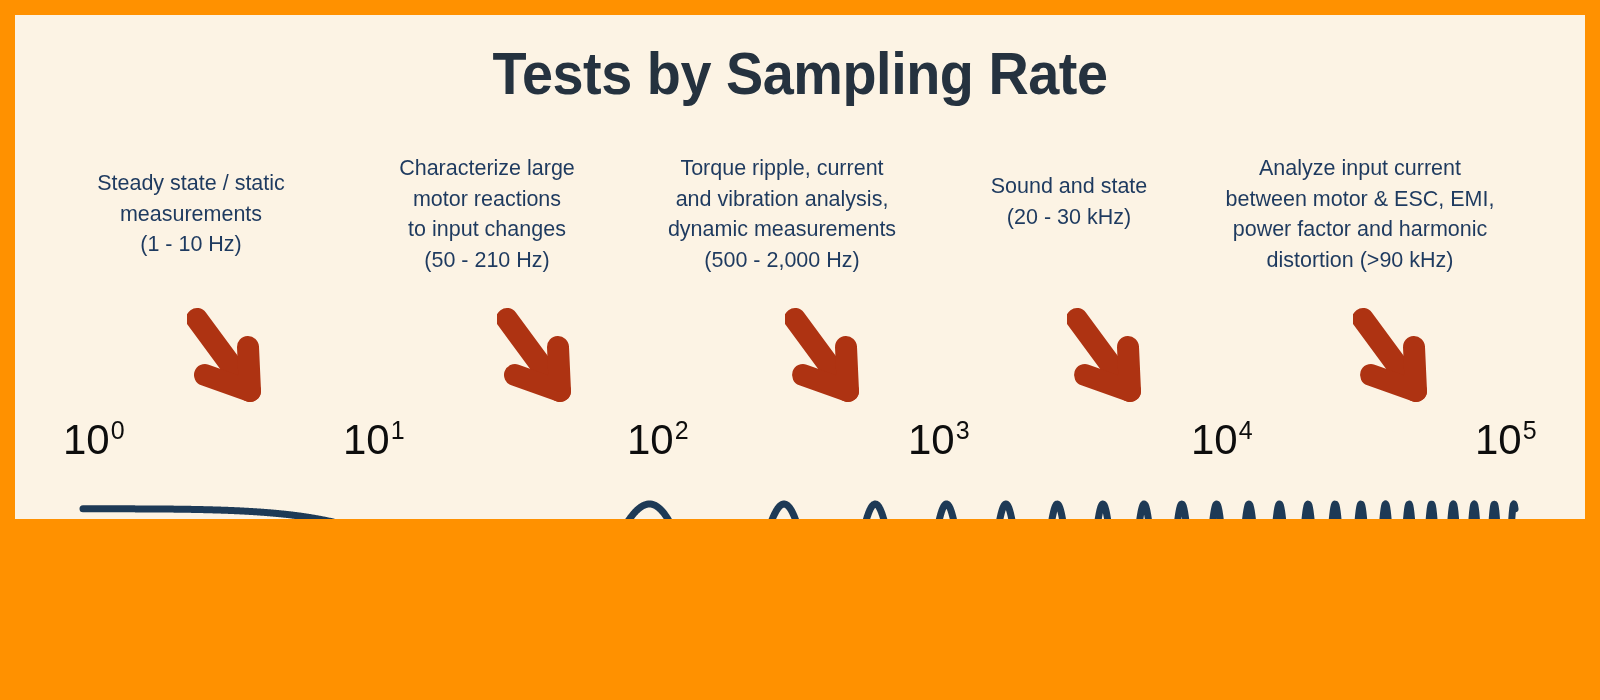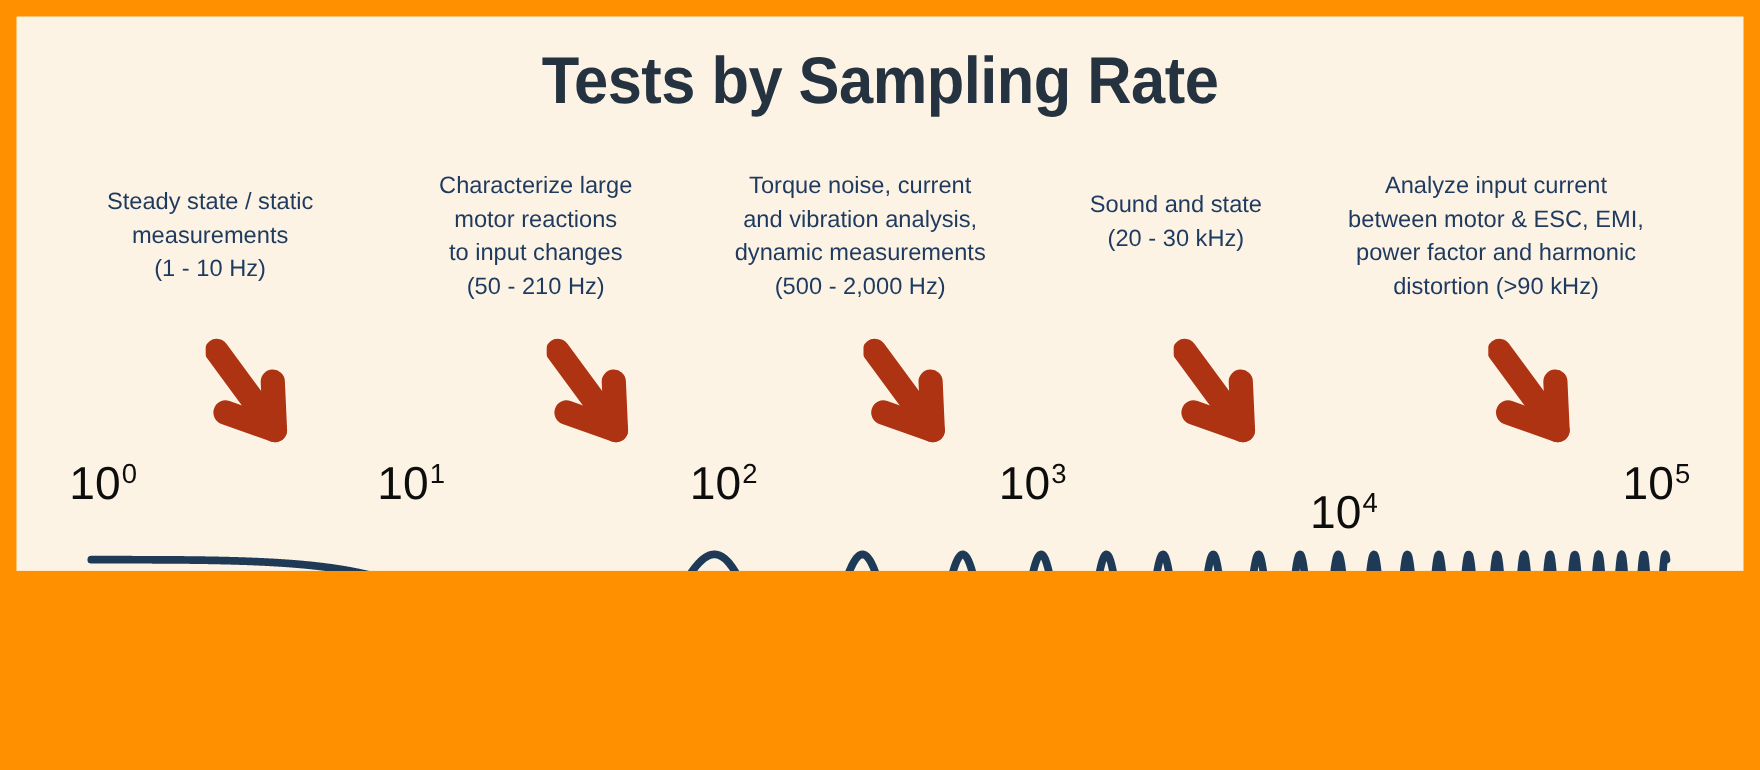--- a/index.html
+++ b/index.html
@@ -89,21 +89,21 @@
   .tick sup {
     font-size: 25px;
     vertical-align: super;
     line-height: 0;
     margin-left: 1px;
   }
   .t-0 { left: 48px;   top: 404px; }
   .t-1 { left: 328px;  top: 404px; }
   .t-2 { left: 612px;  top: 404px; }
   .t-3 { left: 893px;  top: 404px; text-align: right; }
-  .t-4 { left: 1176px; top: 404px; margin-top: 26px; }
+  .t-4 { left: 1176px; top: 404px; }
   .t-5 { left: 1460px; top: 404px; }
 
   
   .wave {
     position: absolute;
     left: 0;
     top: 455px;
     width: 1570px;
     height: 215px;
   }
@@ -123,21 +123,21 @@
     </div>
 
     <div class="caption cap-1">
       <span class="ln">Characterize large</span>
       <span class="ln">motor reactions</span>
       <span class="ln">to input changes</span>
       <span class="ln">(50 - 210 Hz)</span>
     </div>
 
     <div class="caption cap-2">
-      <span class="ln">Torque noise, current</span>
+      <span class="ln">Torque ripple, current</span>
       <span class="ln">and vibration analysis,</span>
       <span class="ln">dynamic measurements</span>
       <span class="ln">(500 - 2,000 Hz)</span>
     </div>
 
     <div class="caption cap-3">
       <span class="ln">Sound and state</span>
       <span class="ln">(20 - 30 kHz)</span>
     </div>
 

